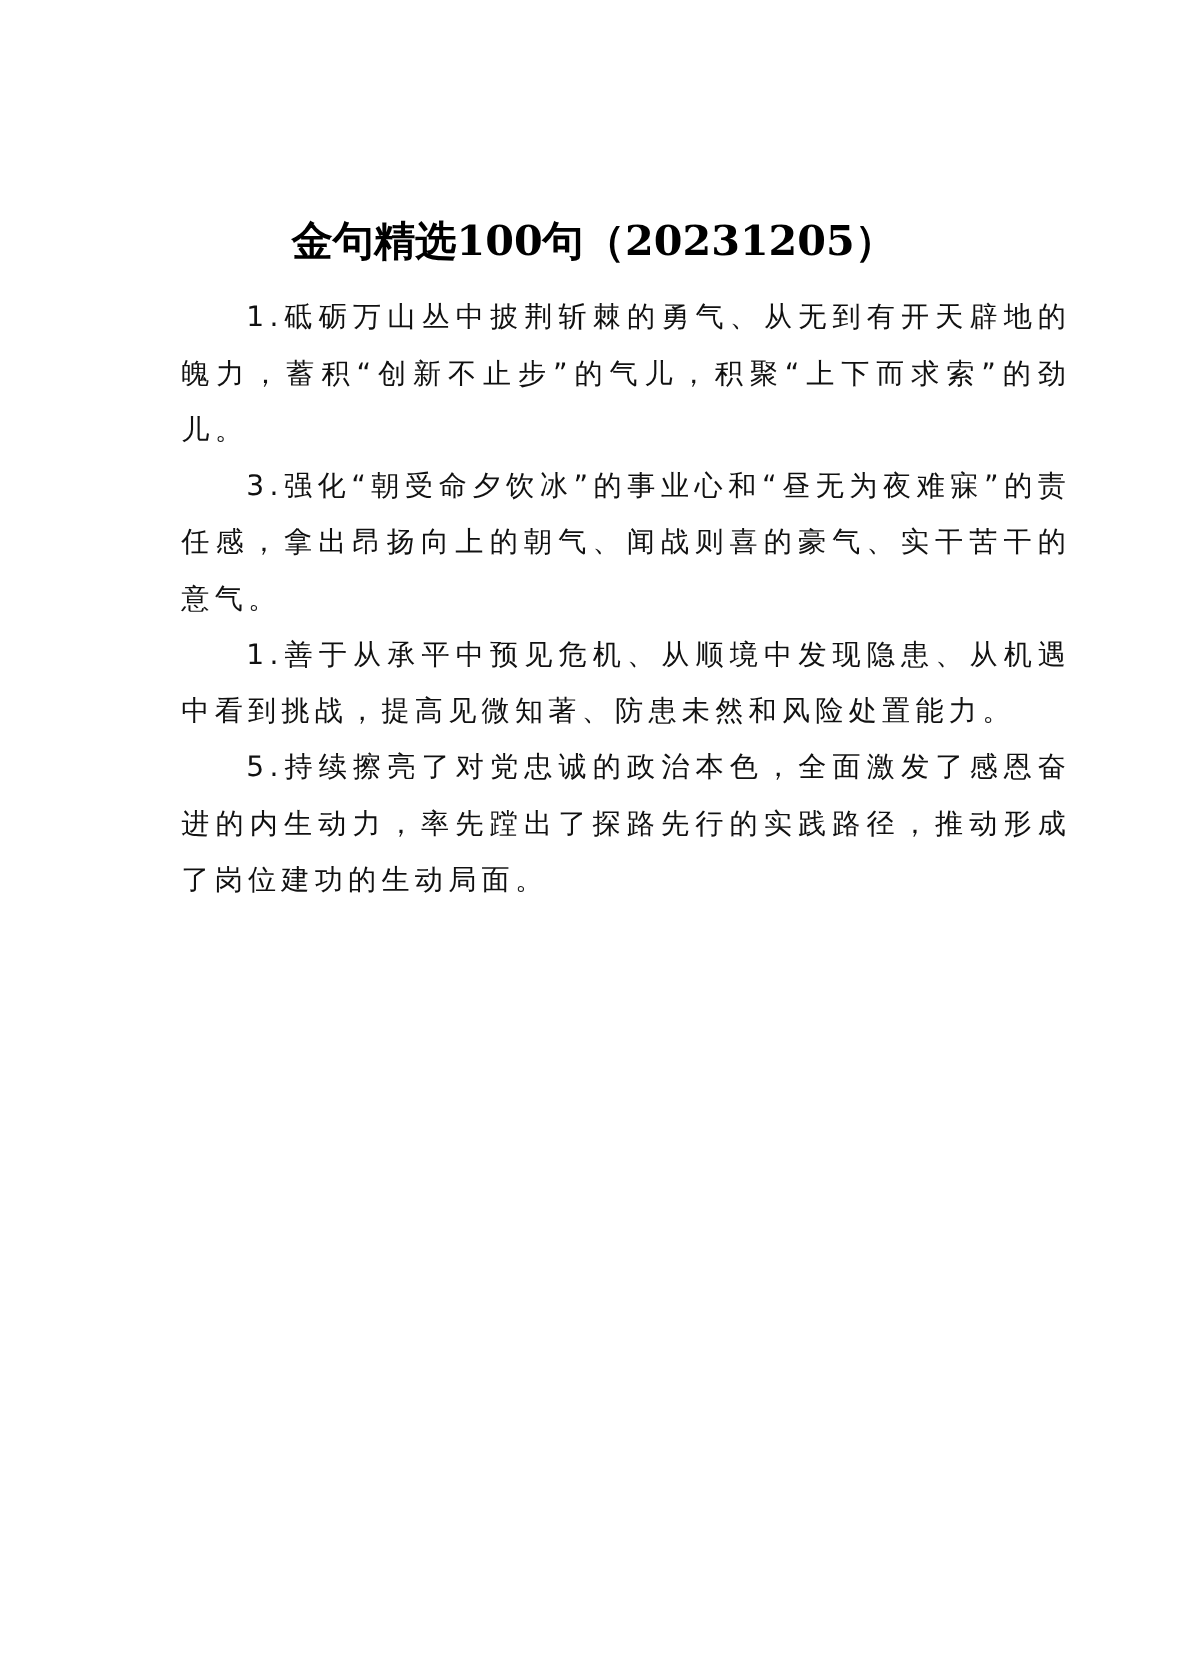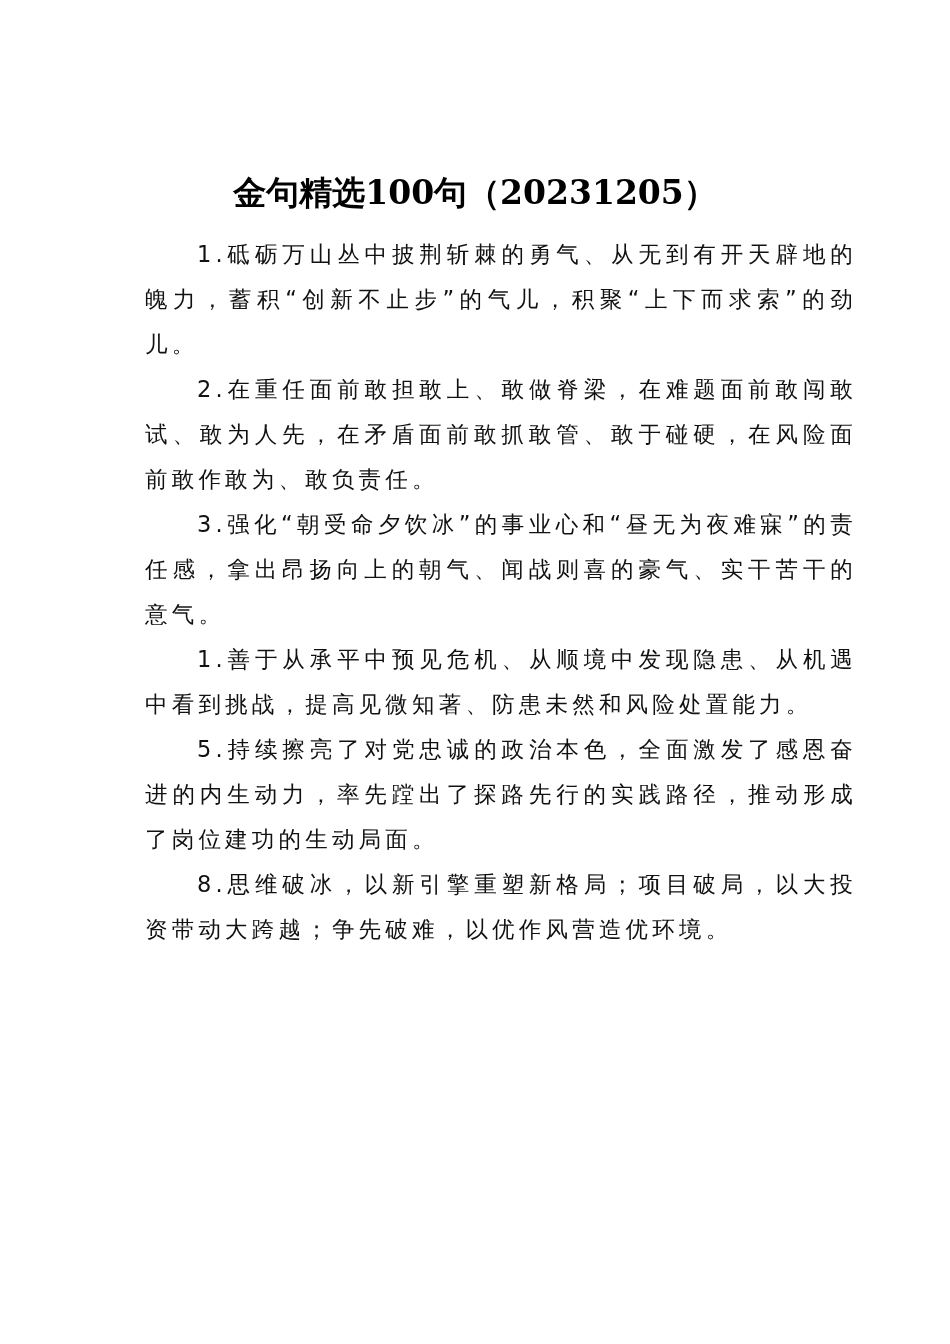--- a/index.html
+++ b/index.html
@@ -54,19 +54,17 @@
       text-align: justify;
     }
   </style>
 </head>
 <body>
 
 <div class="page">
   <div class="title">金句精选100句（20231205）</div>
   <div class="body-text">
     <p class="para">1.砥砺万山丛中披荆斩棘的勇气、从无到有开天辟地的魄力，蓄积“创新不止步”的气儿，积聚“上下而求索”的劲儿。</p>
-    <p class="para">2.在重任面前敢担敢上、敢做脊梁，在难题面前敢闯敢试、敢为人先，在矛盾面前敢抓敢管、敢于碰硬，在风险面前敢作敢为、敢负责任。</p>
     <p class="para">3.强化“朝受命夕饮冰”的事业心和“昼无为夜难寐”的责任感，拿出昂扬向上的朝气、闻战则喜的豪气、实干苦干的意气。</p>
     <p class="para">1.善于从承平中预见危机、从顺境中发现隐患、从机遇中看到挑战，提高见微知著、防患未然和风险处置能力。</p>
     <p class="para">5.持续擦亮了对党忠诚的政治本色，全面激发了感恩奋进的内生动力，率先蹚出了探路先行的实践路径，推动形成了岗位建功的生动局面。</p>
-    <p class="para">8.思维破冰，以新引擎重塑新格局；项目破局，以大投资带动大跨越；争先破难，以优作风营造优环境。</p>
   </div>
 </div>
 
 </body></html>

